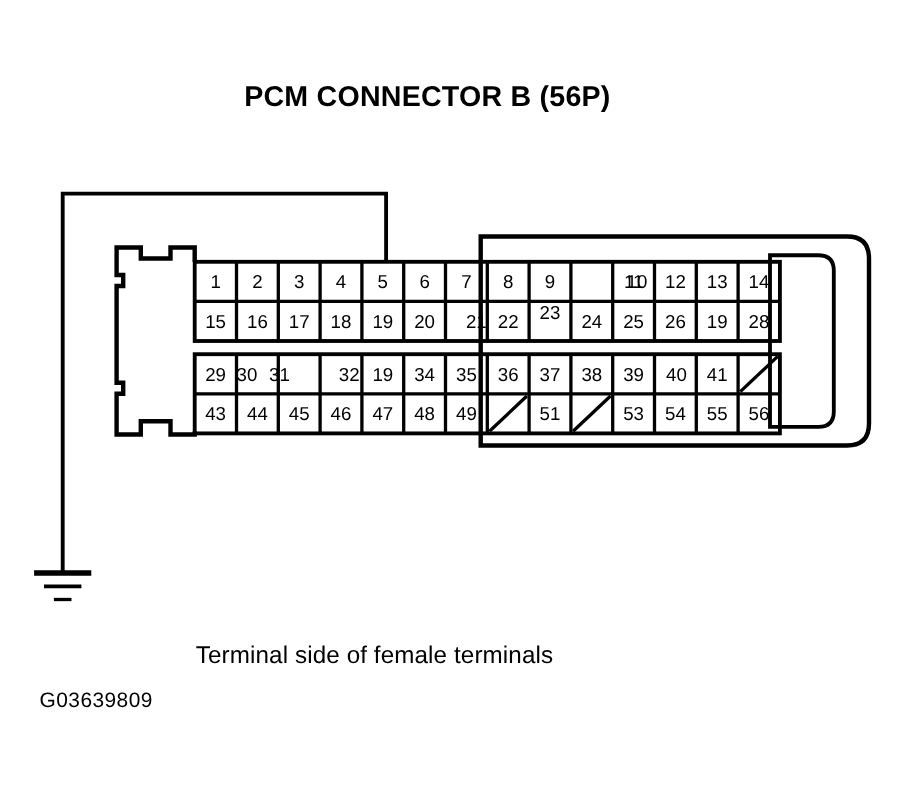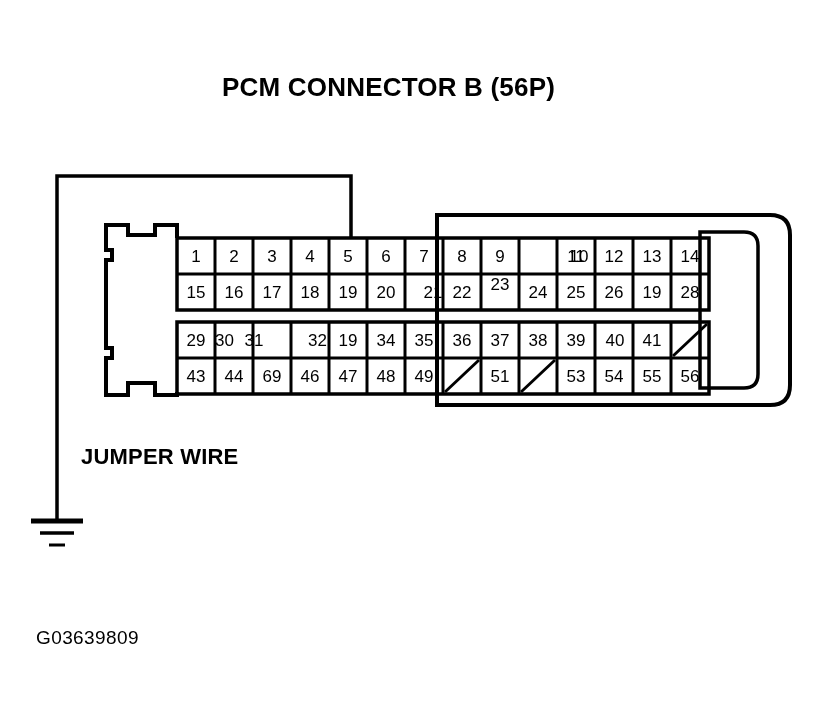--- a/index.html
+++ b/index.html
@@ -178,22 +178,22 @@
     <g stroke="#000" stroke-linecap="butt">
       <line x1="31" y1="521" x2="83" y2="521" stroke-width="5"></line>
       <line x1="40" y1="533" x2="74" y2="533" stroke-width="3.5"></line>
       <line x1="49" y1="545" x2="65" y2="545" stroke-width="3"></line>
     </g>
   </svg>
 
   <div class="txt title-text">PCM CONNECTOR B (56P)</div>
 
 
-  <div class="txt jumper-text">JUMPER WIRE</div>
-
+
+  <div class="txt caption-text">Terminal side of female terminals</div>
 
   <div class="txt code-text">G03639809</div>
 
   <div id="pin-labels">
       <div class="pin-label" style="left: 177px; top: 248px; width: 38px;">1</div>
       <div class="pin-label" style="left: 215px; top: 248px; width: 38px;">2</div>
       <div class="pin-label" style="left: 253px; top: 248px; width: 38px;">3</div>
       <div class="pin-label" style="left: 291px; top: 248px; width: 38px;">4</div>
       <div class="pin-label" style="left: 329px; top: 248px; width: 38px;">5</div>
       <div class="pin-label" style="left: 367px; top: 248px; width: 38px;">6</div>
@@ -227,21 +227,21 @@
       <div class="pin-label" style="left: 367px; top: 332px; width: 38px;">34</div>
       <div class="pin-label" style="left: 405px; top: 332px; width: 38px;">35</div>
       <div class="pin-label" style="left: 443px; top: 332px; width: 38px;">36</div>
       <div class="pin-label" style="left: 481px; top: 332px; width: 38px;">37</div>
       <div class="pin-label" style="left: 519px; top: 332px; width: 38px;">38</div>
       <div class="pin-label" style="left: 557px; top: 332px; width: 38px;">39</div>
       <div class="pin-label" style="left: 595px; top: 332px; width: 40px;">40</div>
       <div class="pin-label" style="left: 633px; top: 332px; width: 38px;">41</div>
       <div class="pin-label" style="left: 177px; top: 368px; width: 38px;">43</div>
       <div class="pin-label" style="left: 215px; top: 368px; width: 38px;">44</div>
-      <div class="pin-label" style="left: 253px; top: 368px; width: 38px;">69</div>
+      <div class="pin-label" style="left: 253px; top: 368px; width: 38px;">45</div>
       <div class="pin-label" style="left: 291px; top: 368px; width: 38px;">46</div>
       <div class="pin-label" style="left: 329px; top: 368px; width: 38px;">47</div>
       <div class="pin-label" style="left: 367px; top: 368px; width: 38px;">48</div>
       <div class="pin-label" style="left: 405px; top: 368px; width: 38px;">49</div>
       <div class="pin-label" style="left: 481px; top: 368px; width: 38px;">51</div>
       <div class="pin-label" style="left: 557px; top: 368px; width: 38px;">53</div>
       <div class="pin-label" style="left: 595px; top: 368px; width: 38px;">54</div>
       <div class="pin-label" style="left: 633px; top: 368px; width: 38px;">55</div>
       <div class="pin-label" style="left: 671px; top: 368px; width: 38px;">56</div>
     </div>

